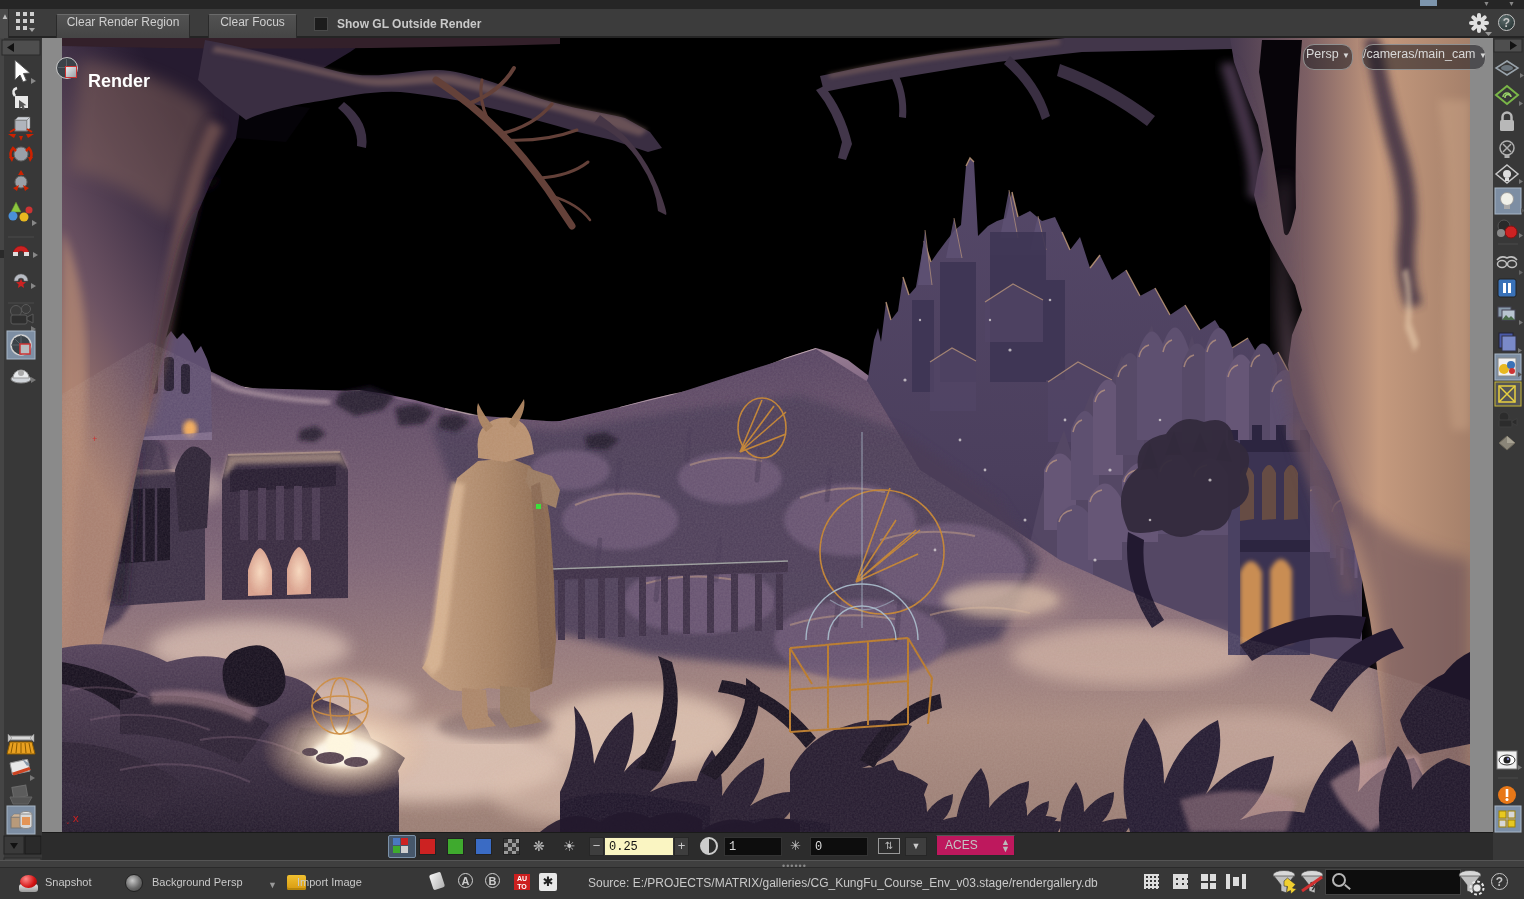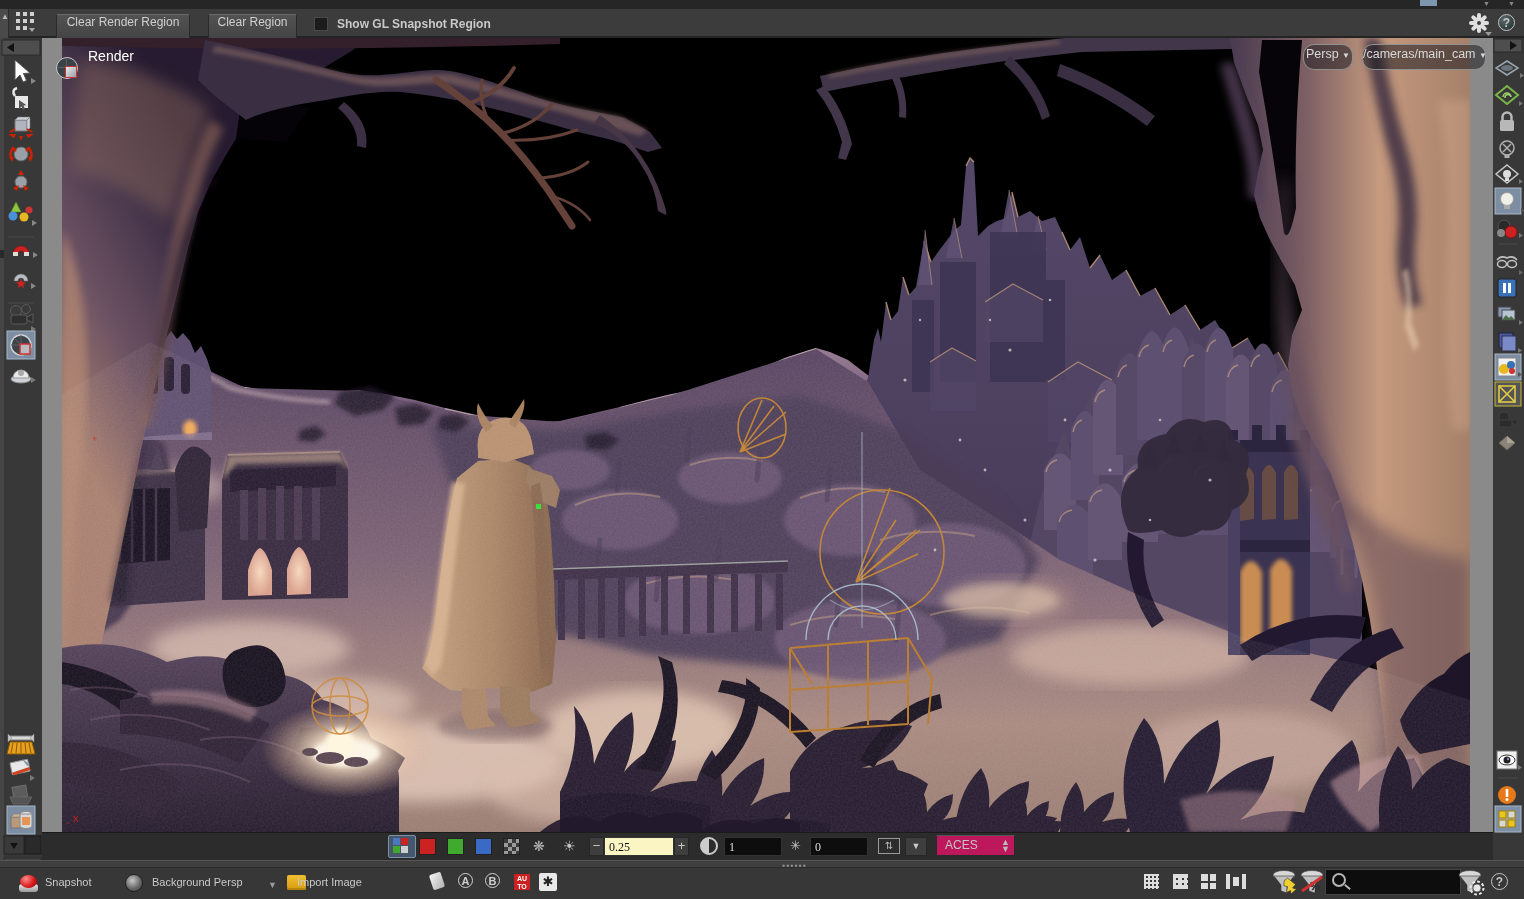--- a/index.html
+++ b/index.html
@@ -13,43 +13,43 @@
 .chk{position:absolute;left:314px;top:17px;width:14px;height:14px;background:#1c1c1c;border:1px solid #4a4a4a;}
 .chklab{position:absolute;left:337px;top:17px;color:#c9c9c9;font-size:12px;font-weight:bold;}
 
 .lbar{left:0;top:38px;width:42px;height:830px;background:#383838;}
 .lgut{left:42px;top:38px;width:20px;height:794px;background:#8a8a8a;}
 .rgut{left:1470px;top:38px;width:23px;height:794px;background:#8a8a8a;}
 .rbar{left:1493px;top:38px;width:31px;height:830px;background:#383838;}
 
 .vbar{left:42px;top:832px;width:1451px;height:28px;background:#2c2c2c;border-top:1px solid #1a1a1a;}
 .sq{position:absolute;top:5px;width:17px;height:17px;border:1px solid #222;}
-.field{position:absolute;top:4px;height:19px;background:#0d0d0d;color:#ddd;font-size:12px;font-family:Liberation Serif, serif;padding:2px 4px;border:1px solid #333;}
+.field{position:absolute;top:4px;height:19px;background:#0d0d0d;color:#ddd;font-size:12px;font-family:Liberation Mono, monospace;padding:2px 4px;border:1px solid #333;}
 .smbtn{position:absolute;top:4px;height:19px;background:#3e3e3e;border:1px solid #272727;color:#ccc;text-align:center;font-size:13px;line-height:16px;}
 .drop{position:absolute;top:3px;height:21px;background:#be185d;border:1px solid #2a2a2a;border-top-color:#555;color:#c5c5c5;font-size:12px;line-height:19px;padding-left:8px;}
 .updn{position:absolute;right:4px;top:3px;font-size:9px;color:#bbb;line-height:7px;}
 
 .split{left:0;top:860px;width:1524px;height:8px;background:#3f3f3f;border-top:1px solid #555;border-bottom:1px solid #2a2a2a;}
 .status{left:0;top:868px;width:1524px;height:31px;background:#373737;}
 .stext{position:absolute;top:876px;color:#c9c9c9;font-size:11px;}
 
 .scene{left:62px;top:38px;width:1408px;height:794px;background:#000;}
-.rlabel{left:88px;top:48px;color:#fff;font-size:14px;font-weight:normal;}
+.rlabel{left:88px;top:71px;color:#fff;font-size:18px;font-weight:bold;}
 .pill{position:absolute;z-index:6;height:26px;white-space:nowrap;border:1.5px solid #909090;border-radius:11px;background:rgba(30,28,32,.55);color:#d8d8d8;font-size:12.5px;line-height:19px;text-align:center;}
 </style>
 </head>
 <body>
 <div class="root">
 
   <div class="abs topstrip"></div>
   <div class="abs toolbar"></div>
   <div class="tbtn" style="left:56px;width:134px;">Clear Render Region</div>
-  <div class="tbtn" style="left:208px;width:89px;">Clear Region</div>
+  <div class="tbtn" style="left:208px;width:89px;">Clear Focus</div>
   <div class="chk"></div>
-  <div class="chklab">Show GL Snapshot Region</div>
+  <div class="chklab">Show GL Outside Render</div>
   <svg class="abs" style="left:14px;top:11px;" width="26" height="24" viewBox="0 0 26 24">
     <g fill="#cfcfcf">
       <rect x="2" y="1" width="4" height="4"></rect>
         <rect x="9" y="1" width="4" height="4"></rect>
         <rect x="16" y="1" width="4" height="4"></rect>
       <rect x="2" y="8" width="4" height="4"></rect>
         <rect x="9" y="8" width="4" height="4"></rect>
         <rect x="16" y="8" width="4" height="4"></rect>
       <rect x="2" y="15" width="4" height="4"></rect>
         <rect x="9" y="15" width="4" height="4"></rect>
@@ -835,20 +835,21 @@
   <div class="abs" style="left:125px;top:874px;width:18px;height:18px;border-radius:50%;background:radial-gradient(circle at 40% 35%,#c8c8c8,#6a6a6a 55%,#3a3a3a);border:1px solid #222;"></div>
   <div class="stext" style="left:152px;">Background Persp</div>
   <div class="abs" style="left:268px;top:880px;color:#999;font-size:9px;">▼</div>
   <div class="abs" style="left:287px;top:875px;width:19px;height:15px;background:linear-gradient(#f0c030,#d89a10);border-radius:2px;box-shadow:0 -2px 0 0 #b8860b inset;"></div>
   <div class="stext" style="left:297px;">Import Image</div>
   <div class="abs" style="left:431px;top:873px;width:12px;height:16px;background:linear-gradient(135deg,#f5f5f5,#b0b0b0);border-radius:2px;transform:rotate(-18deg);"></div>
   <div class="abs" style="left:458px;top:873px;width:15px;height:15px;border:1.5px solid #cfcfcf;border-radius:50%;color:#cfcfcf;font-size:11px;font-weight:bold;text-align:center;line-height:15px;">A</div>
   <div class="abs" style="left:485px;top:873px;width:15px;height:15px;border:1.5px solid #cfcfcf;border-radius:50%;color:#cfcfcf;font-size:11px;font-weight:bold;text-align:center;line-height:15px;">B</div>
   <div class="abs" style="left:514px;top:874px;width:16px;height:16px;background:#cc1f1f;color:#fff;font-size:7px;font-weight:bold;text-align:center;line-height:8px;padding-top:1px;">AU<br>TO</div>
   <div class="abs" style="left:539px;top:873px;width:18px;height:18px;background:#e8e8e8;color:#222;font-size:13px;text-align:center;line-height:18px;border-radius:2px;">✱</div>
+  <div class="stext" style="left:588px;font-size:12px;">Source: E:/PROJECTS/MATRIX/galleries/CG_KungFu_Course_Env_v03.stage/rendergallery.db</div>
   <div class="abs" style="left:1144px;top:874px;width:15px;height:15px;background:repeating-linear-gradient(90deg,#ddd 0 2.5px,transparent 2.5px 4px),repeating-linear-gradient(#ddd 0 2.5px,transparent 2.5px 4px);"></div>
   <div class="abs" style="left:1173px;top:874px;width:15px;height:15px;background:repeating-linear-gradient(90deg,#ddd 0 3.5px,transparent 3.5px 5.5px),repeating-linear-gradient(#ddd 0 3.5px,transparent 3.5px 5.5px);"></div>
   <div class="abs" style="left:1201px;top:874px;width:15px;height:15px;">
     <div style="position:absolute;left:0;top:0;width:6.5px;height:6.5px;background:#ddd;"></div>
     <div style="position:absolute;right:0;top:0;width:6.5px;height:6.5px;background:#ddd;"></div>
     <div style="position:absolute;left:0;bottom:0;width:6.5px;height:6.5px;background:#ddd;"></div>
     <div style="position:absolute;right:0;bottom:0;width:6.5px;height:6.5px;background:#ddd;"></div>
   </div>
   <div class="abs" style="left:1226px;top:874px;width:20px;height:15px;">
     <div style="position:absolute;left:0;top:0;width:4px;height:15px;background:#ddd;"></div>

